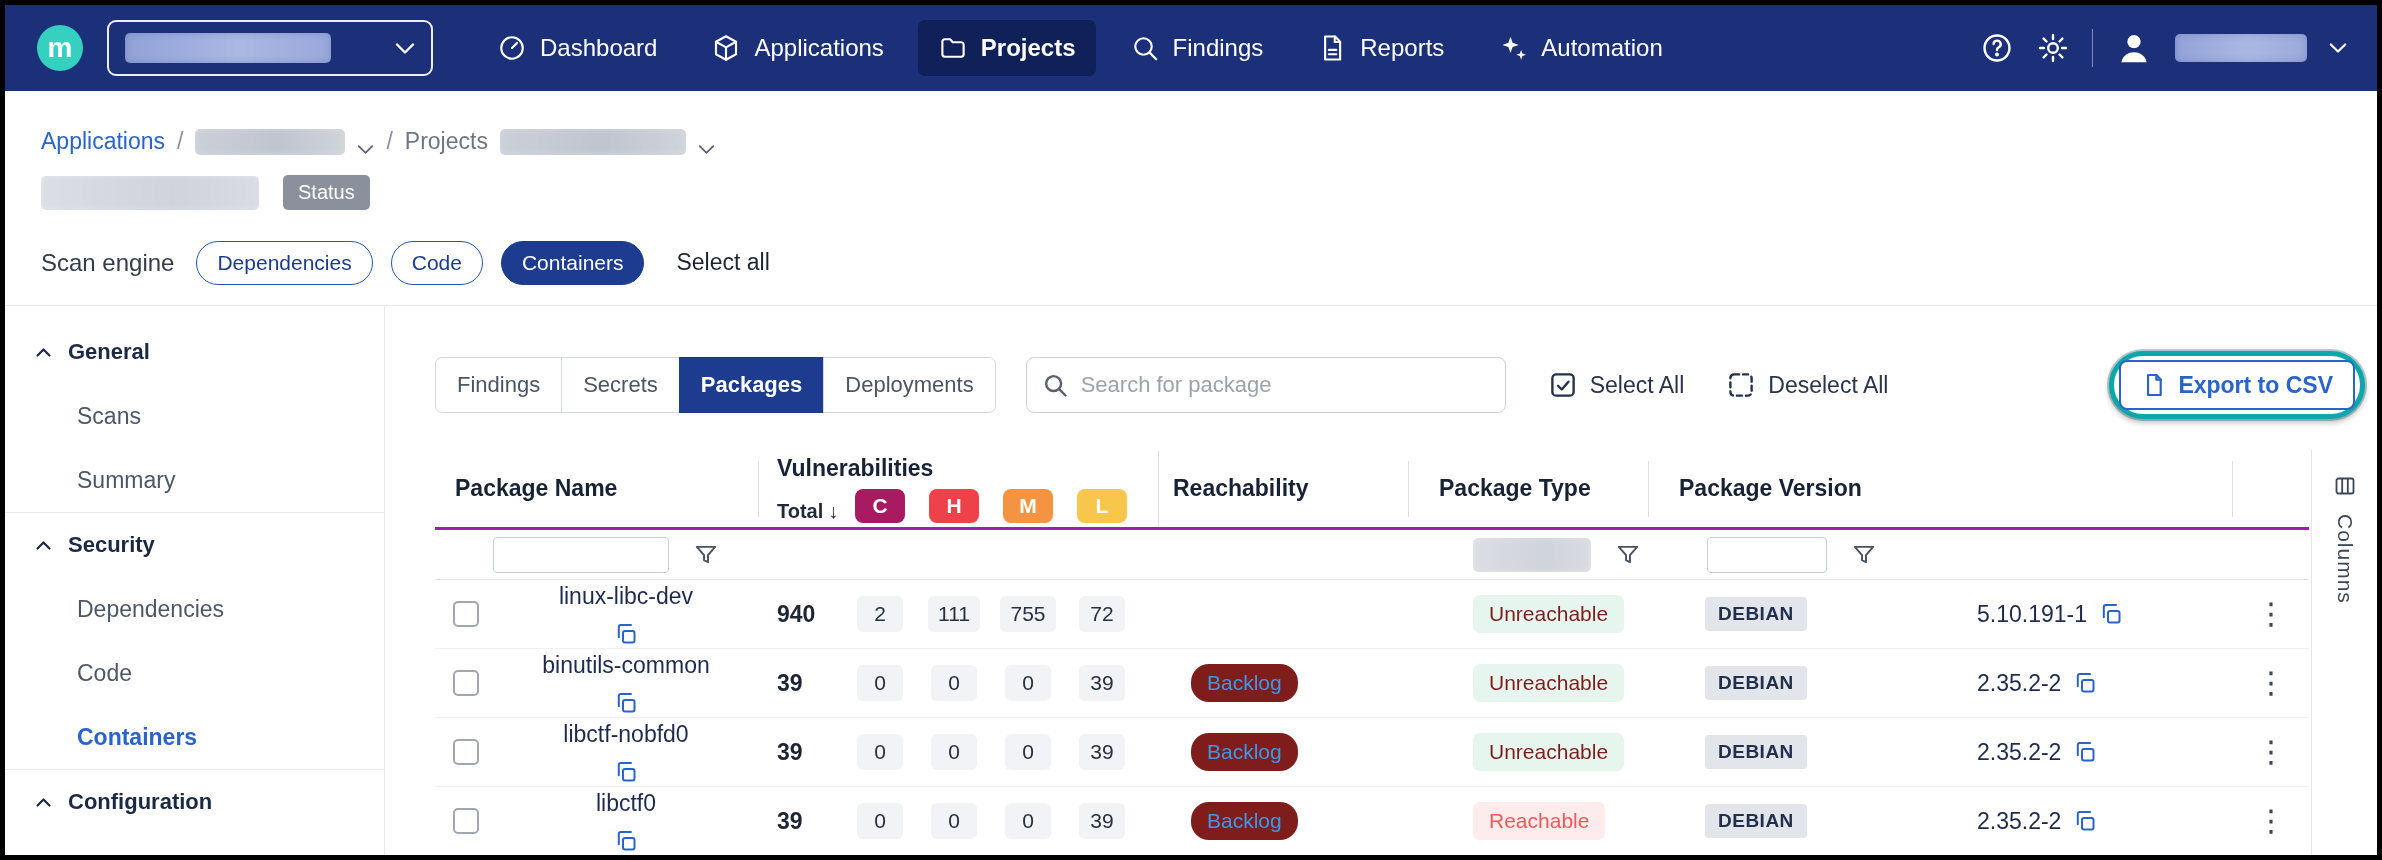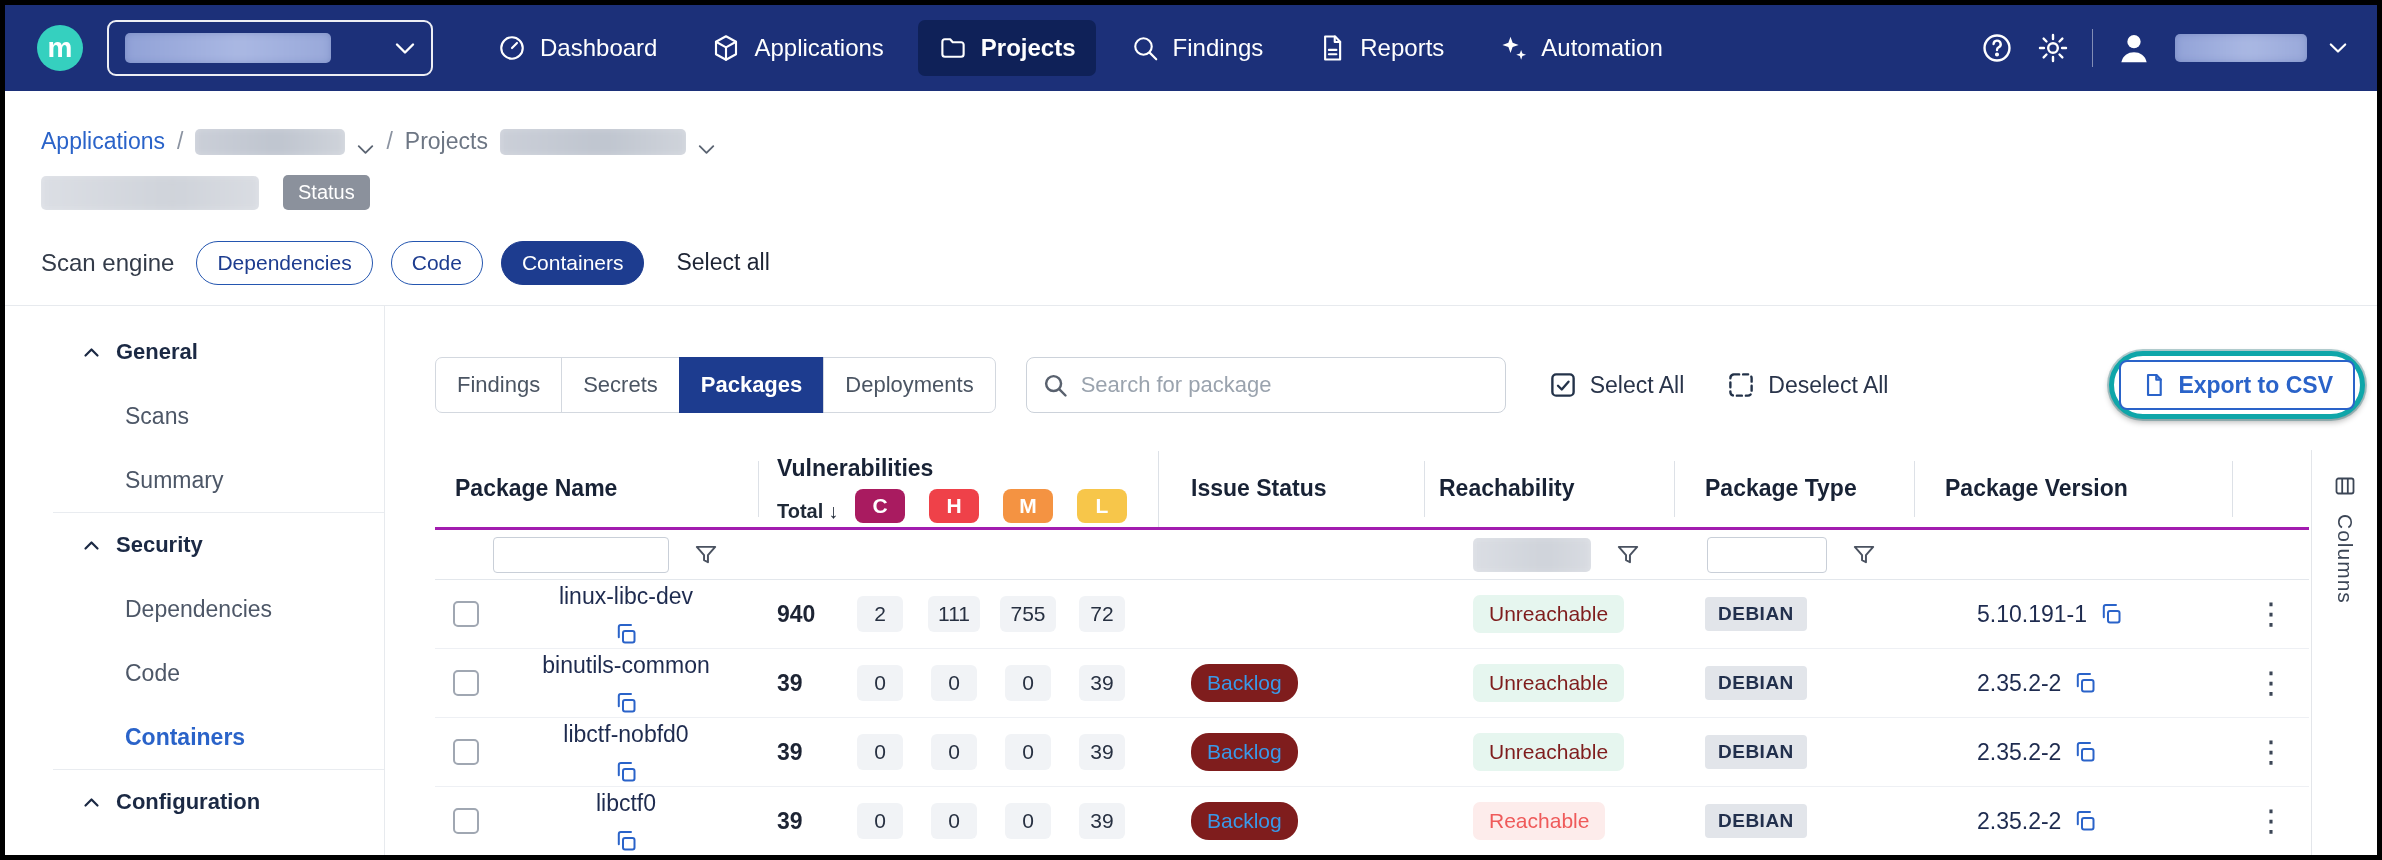--- a/index.html
+++ b/index.html
@@ -41,21 +41,21 @@
   .scan-row { height:85px; display:flex; align-items:center; padding-left:36px; gap:18px; }
   .scan-label { font-size:24px; color:#333b49; margin-right:4px; }
   .engine-pill { height:44px; display:flex; align-items:center; padding:0 20px; border-radius:999px; font-size:21px; border:1.5px solid #2456b0; color:#1d3c8f; background:#fff; cursor:pointer; }
   .engine-pill.active { background:#1d3c8f; border-color:#1d3c8f; color:#fff; }
   .select-all-engines { font-size:23px; color:#1d2434; margin-left:14px; cursor:pointer; }
 
   
   .content { display:flex; border-top:1px solid #e7eaee; height:550px; }
 
   
-  .sidebar { flex:none; width:380px; border-right:1px solid #e7eaee; padding-top:14px; background:#fff;padding-left:48px; }
+  .sidebar { flex:none; width:380px; border-right:1px solid #e7eaee; padding-top:14px; background:#fff; }
   .sb-section { padding-bottom:0; }
   .sb-section + .sb-section { border-top:1px solid #e9ecf0; }
   .sb-head { height:64px; display:flex; align-items:center; gap:16px; padding-left:30px; font-size:22px; font-weight:700; color:#1b2944; cursor:pointer; }
   .sb-item { height:64px; display:flex; align-items:center; padding-left:72px; font-size:23px; color:#4d5767; cursor:pointer; }
   .sb-item.active { color:#2a63c9; font-weight:700; }
 
   
   .main { position:relative; flex:1; padding-left:50px; }
 
   
@@ -378,21 +378,20 @@
                   <span class="sev-badge sev-h">H</span>
                 </span>
               <span class="v-sev">
                   <span class="sev-badge sev-m">M</span>
                 </span>
               <span class="v-sev">
                   <span class="sev-badge sev-l">L</span>
                 </span>
             </div>
           </div>
-          <div class="hcell h-status hsep">Issue Status</div>
           <div class="hcell h-reach hsep">Reachability</div>
           <div class="hcell h-type hsep">Package Type</div>
           <div class="hcell h-version hsep">Package Version</div>
           <div class="hcell h-actions"></div>
         </div>
 
         <div class="filter-row">
           <div class="fcell f-check"></div>
           <div class="fcell f-name">
             <input class="filter-input" type="text" style="">

